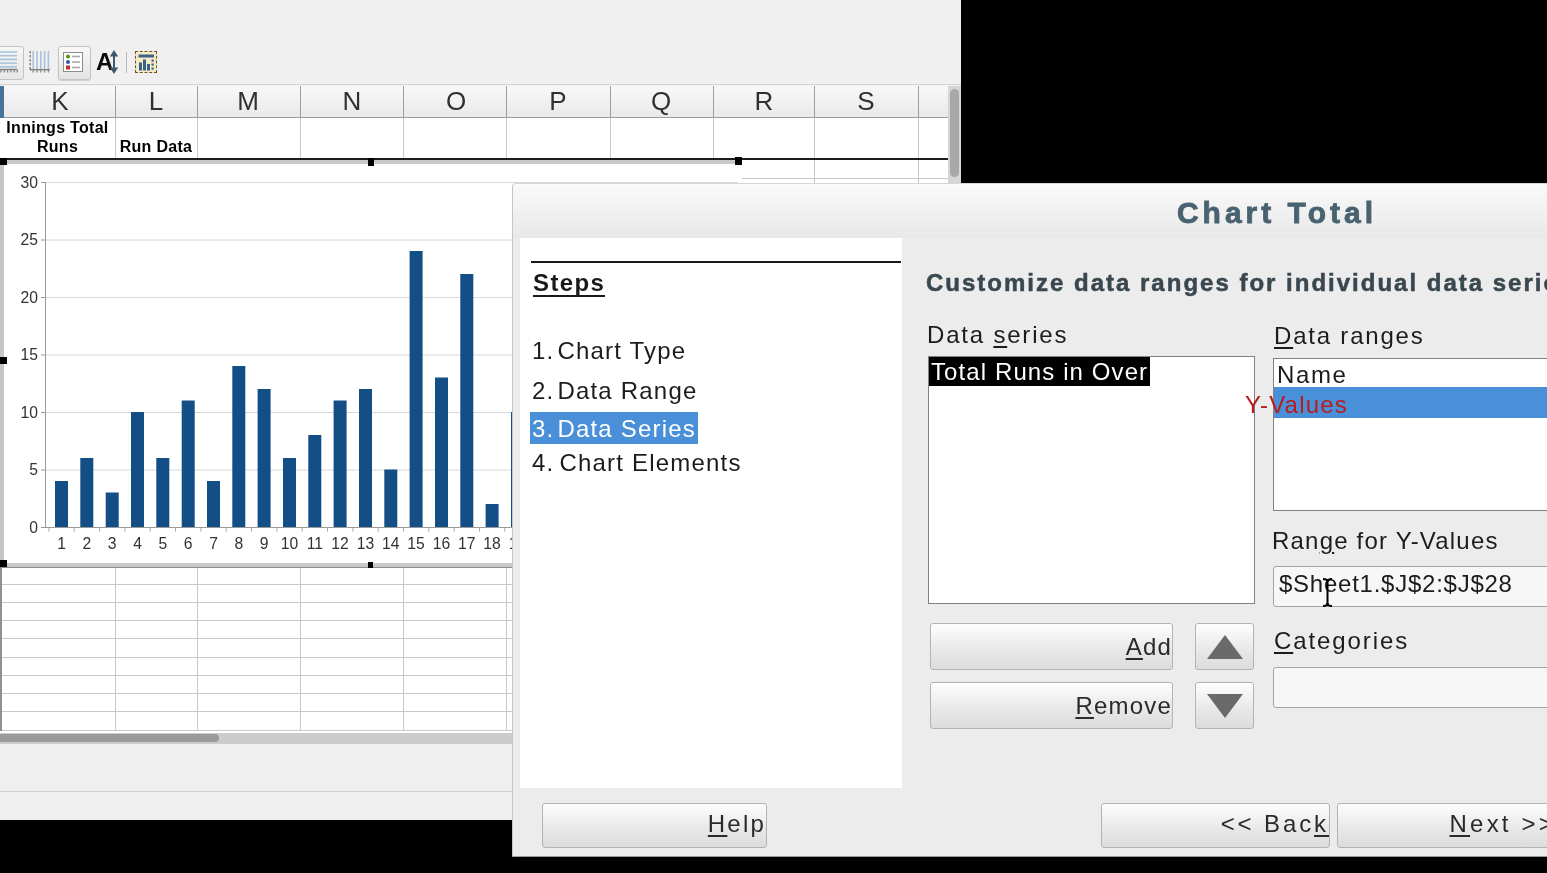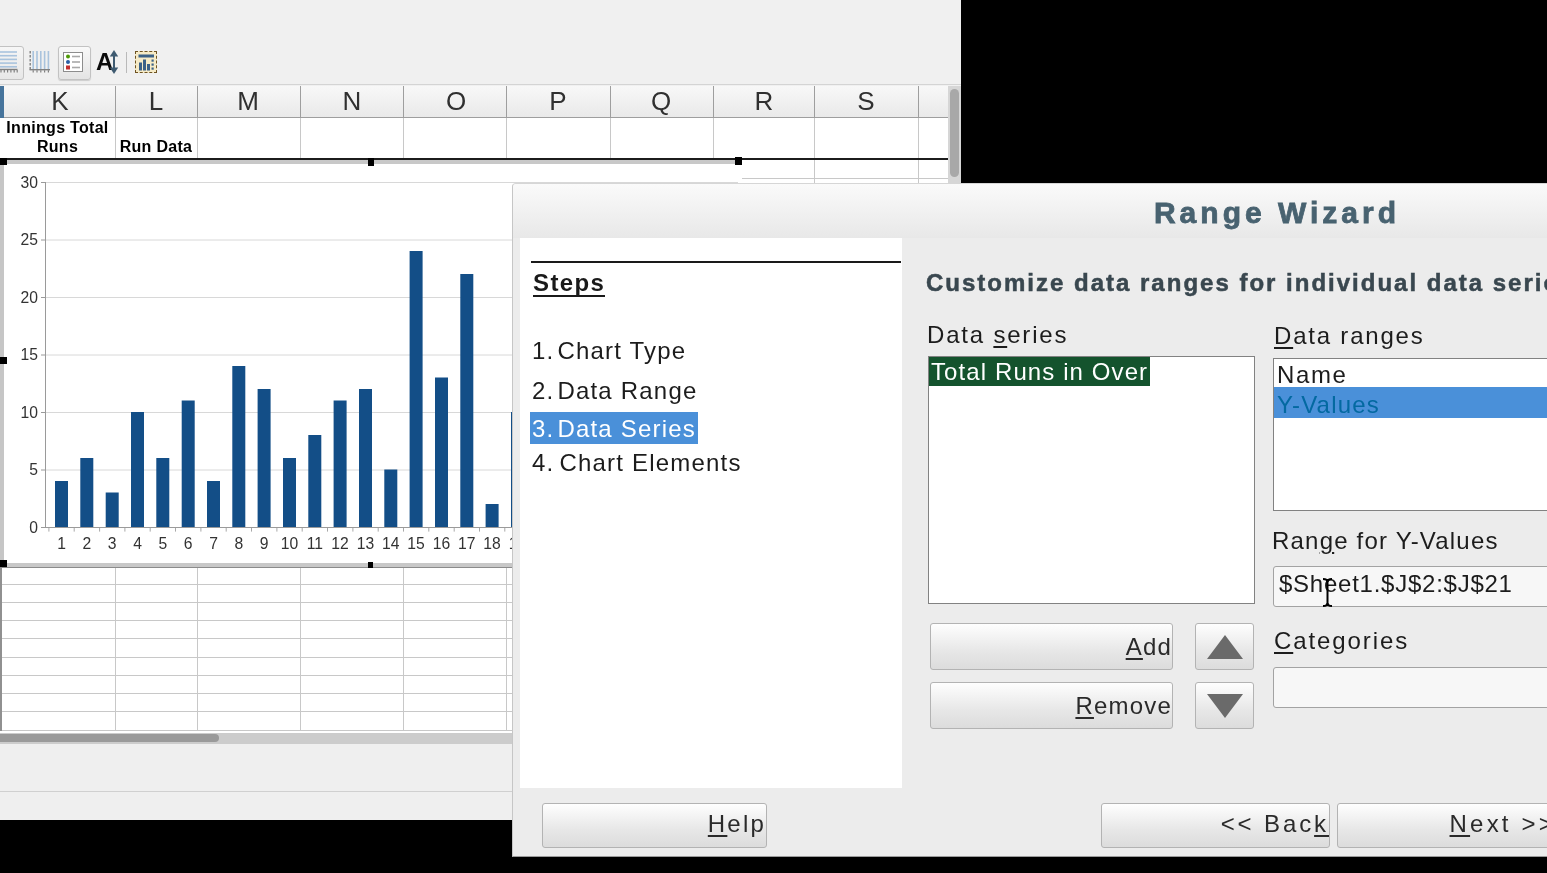--- a/index.html
+++ b/index.html
@@ -266,43 +266,43 @@
   <div class="abs" style="left:368px;top:158px;width:6px;height:8px;background:#000"></div>
   <div class="abs" style="left:735px;top:157px;width:7px;height:8px;background:#000"></div>
   <div class="abs" style="left:0;top:357px;width:7px;height:7px;background:#000"></div>
   <div class="abs" style="left:0;top:560px;width:7px;height:7px;background:#000"></div>
   <div class="abs" style="left:368px;top:562px;width:5px;height:6px;background:#000"></div>
 </div>
 
 <div id="dlg" class="abs">
 
   <div class="abs" style="left:0;top:0;width:1035px;height:54px;background:linear-gradient(#fafafa,#e8e8e8)"></div>
-  <div class="abs" style="left:764px;top:12px;transform:translateX(-50%);font-size:30px;font-weight:bold;color:#486270;letter-spacing:4px;-webkit-text-stroke:0.8px #486270;white-space:nowrap">Range Wizard</div>
+  <div class="abs" style="left:764px;top:12px;transform:translateX(-50%);font-size:30px;font-weight:bold;color:#486270;letter-spacing:4px;-webkit-text-stroke:0.8px #486270;white-space:nowrap">Chart Total</div>
 
   <div class="abs" style="left:7px;top:54px;width:382px;height:550px;background:#fff"></div>
   <div class="abs" style="left:18px;top:77px;width:370px;height:2px;background:#1a1a1a"></div>
   <div class="abs" style="left:20px;top:87px;font-size:24px;line-height:24px;letter-spacing:1.4px;font-weight:bold;color:#1a1a1a;border-bottom:2px solid #1a1a1a;padding-bottom:0px">Steps</div>
   <div class="lbl" style="left:19px;top:153px">1.<span style="margin-left:3px">Chart Type</span></div>
   <div class="lbl" style="left:19px;top:193px">2.<span style="margin-left:3px">Data Range</span></div>
   <div class="abs" style="left:17px;top:228px;width:168px;height:32px;background:#4a90d9"></div>
   <div class="lbl" style="left:19px;top:231px;color:#fff">3.<span style="margin-left:3px">Data Series</span></div>
   <div class="lbl" style="left:19px;top:265px">4.<span style="margin-left:5px">Chart Elements</span></div>
 
   <div class="abs" style="left:413px;top:85px;font-size:24px;letter-spacing:2px;font-weight:bold;color:#39474f;-webkit-text-stroke:0.5px #39474f;white-space:nowrap">Customize data ranges for individual data series</div>
   <div class="lbl" style="left:414px;top:137px;letter-spacing:1.8px">Data <u>s</u>eries</div>
   <div class="abs" style="left:415px;top:172px;width:327px;height:248px;background:#fff;border:1px solid #828282;box-sizing:border-box"></div>
-  <div class="abs" style="left:416px;top:173px;height:29px;background:#14532d;font-size:24px;letter-spacing:1.1px;color:#fff;white-space:nowrap;padding:0 2px;line-height:29px">Total Runs in Over</div>
+  <div class="abs" style="left:416px;top:173px;height:29px;background:#000000;font-size:24px;letter-spacing:1.1px;color:#fff;white-space:nowrap;padding:0 2px;line-height:29px">Total Runs in Over</div>
   <div class="lbl" style="left:761px;top:138px;letter-spacing:1.8px"><u>D</u>ata ranges</div>
   <div class="abs" style="left:760px;top:174px;width:300px;height:153px;background:#fff;border:1px solid #828282;box-sizing:border-box"></div>
   <div class="lbl" style="left:764px;top:177px;letter-spacing:1.6px">Name</div>
   <div class="abs" style="left:761px;top:203px;width:298px;height:31px;background:#4a90d9"></div>
-  <div class="lbl" style="left:764px;top:207px;color:#0369a1">Y-Values</div>
+  <div class="lbl" style="left:732px;top:207px;color:#b91c1c">Y-Values</div>
   <div class="lbl" style="left:759px;top:343px;letter-spacing:1.2px">Ran<u>g</u>e for Y-Values</div>
   <div class="abs" style="left:760px;top:382px;width:300px;height:41px;background:#f7f7f7;border:1px solid #a3a3a3;border-radius:3px;box-sizing:border-box"></div>
-  <div class="lbl" style="left:766px;top:386px;letter-spacing:0.75px">$Sheet1.$J$2:$J$21</div>
+  <div class="lbl" style="left:766px;top:386px;letter-spacing:0.75px">$Sheet1.$J$2:$J$28</div>
   <svg class="abs" style="left:808px;top:393px" width="13" height="31">
     <g stroke="#000" stroke-width="2" fill="none">
       <path d="M2 2 Q6.5 2 6.5 5 Q6.5 2 11 2"></path>
       <line x1="6.5" y1="3" x2="6.5" y2="28"></line>
       <path d="M2 29 Q6.5 29 6.5 26 Q6.5 29 11 29"></path>
     </g>
   </svg>
   <div class="lbl" style="left:761px;top:443px;letter-spacing:1.9px"><u>C</u>ategories</div>
   <div class="abs" style="left:760px;top:483px;width:300px;height:41px;background:#f7f7f7;border:1px solid #a3a3a3;border-radius:3px;box-sizing:border-box"></div>
 

